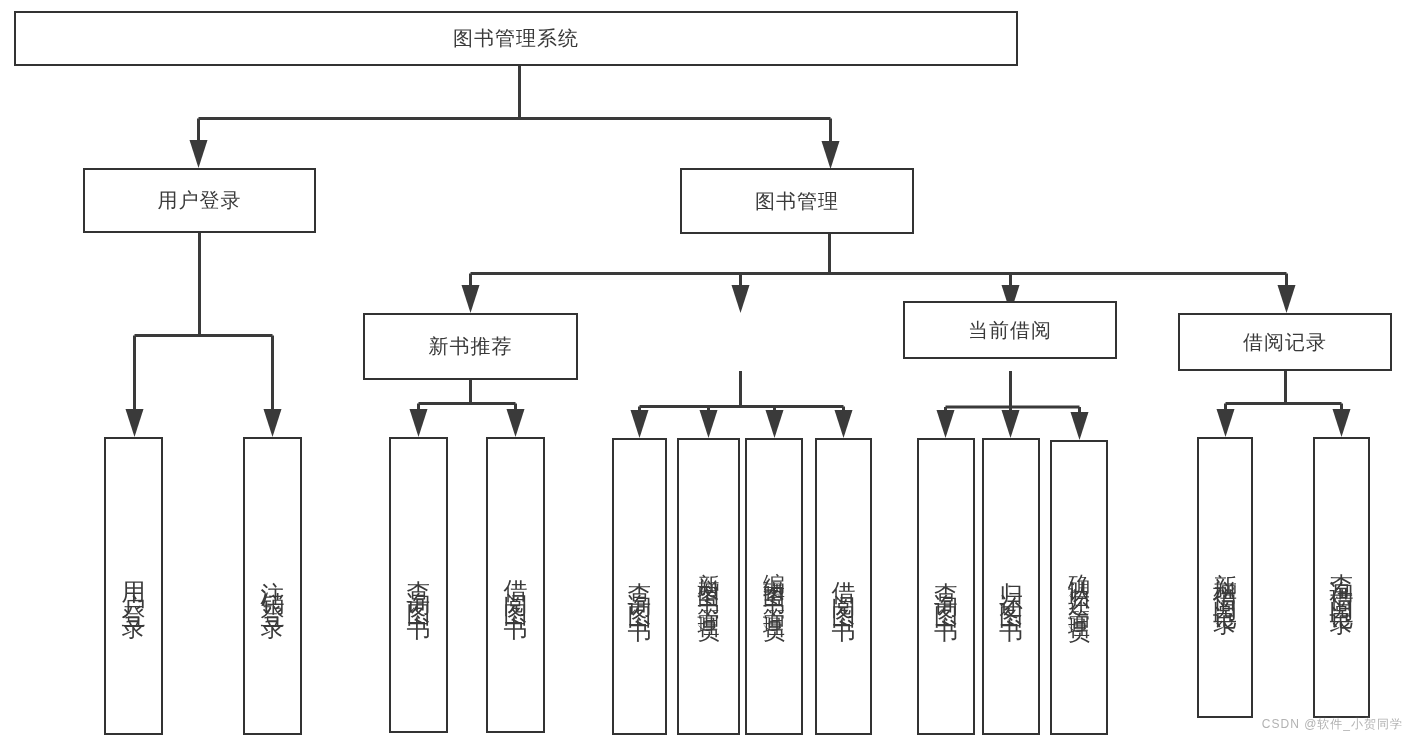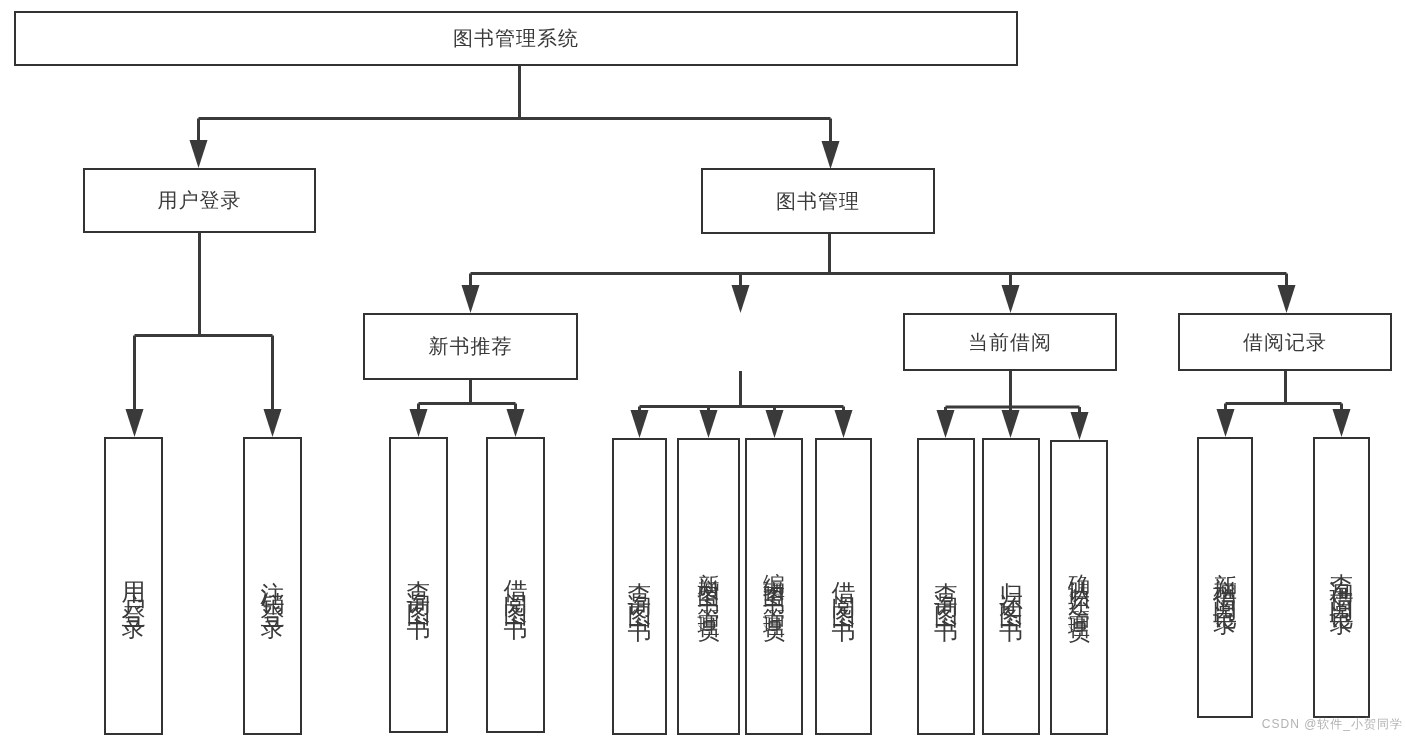--- a/index.html
+++ b/index.html
@@ -93,28 +93,28 @@
     <polygon points="1332.5,409 1350.5,409 1341.5,437"></polygon>
   </svg>
 
   <div class="box" style="left:14px;top:11px;width:1004px;height:55px;">
     <span class="hlabel">图书管理系统</span>
   </div>
 
   <div class="box" style="left:83px;top:168px;width:233px;height:65px;">
     <span class="hlabel">用户登录</span>
   </div>
-  <div class="box" style="left:701px;top:168px;width:234px;height:66px;">
+  <div class="box" style="left:680px;top:168px;width:234px;height:66px;">
     <span class="hlabel">图书管理</span>
   </div>
 
   <div class="box" style="left:363px;top:313px;width:215px;height:67px;">
     <span class="hlabel">新书推荐</span>
   </div>
-  <div class="box" style="left:903px;top:313px;width:214px;height:58px;">
+  <div class="box" style="left:903px;top:301px;width:214px;height:58px;">
     <span class="hlabel">当前借阅</span>
   </div>
   <div class="box" style="left:1178px;top:313px;width:214px;height:58px;">
     <span class="hlabel">借阅记录</span>
   </div>
 
   <div class="box leaf" style="left:104px;top:437px;width:59px;height:298px;">
     <span class="v4">用户登录</span>
   </div>
   <div class="box leaf" style="left:243px;top:437px;width:59px;height:298px;">

